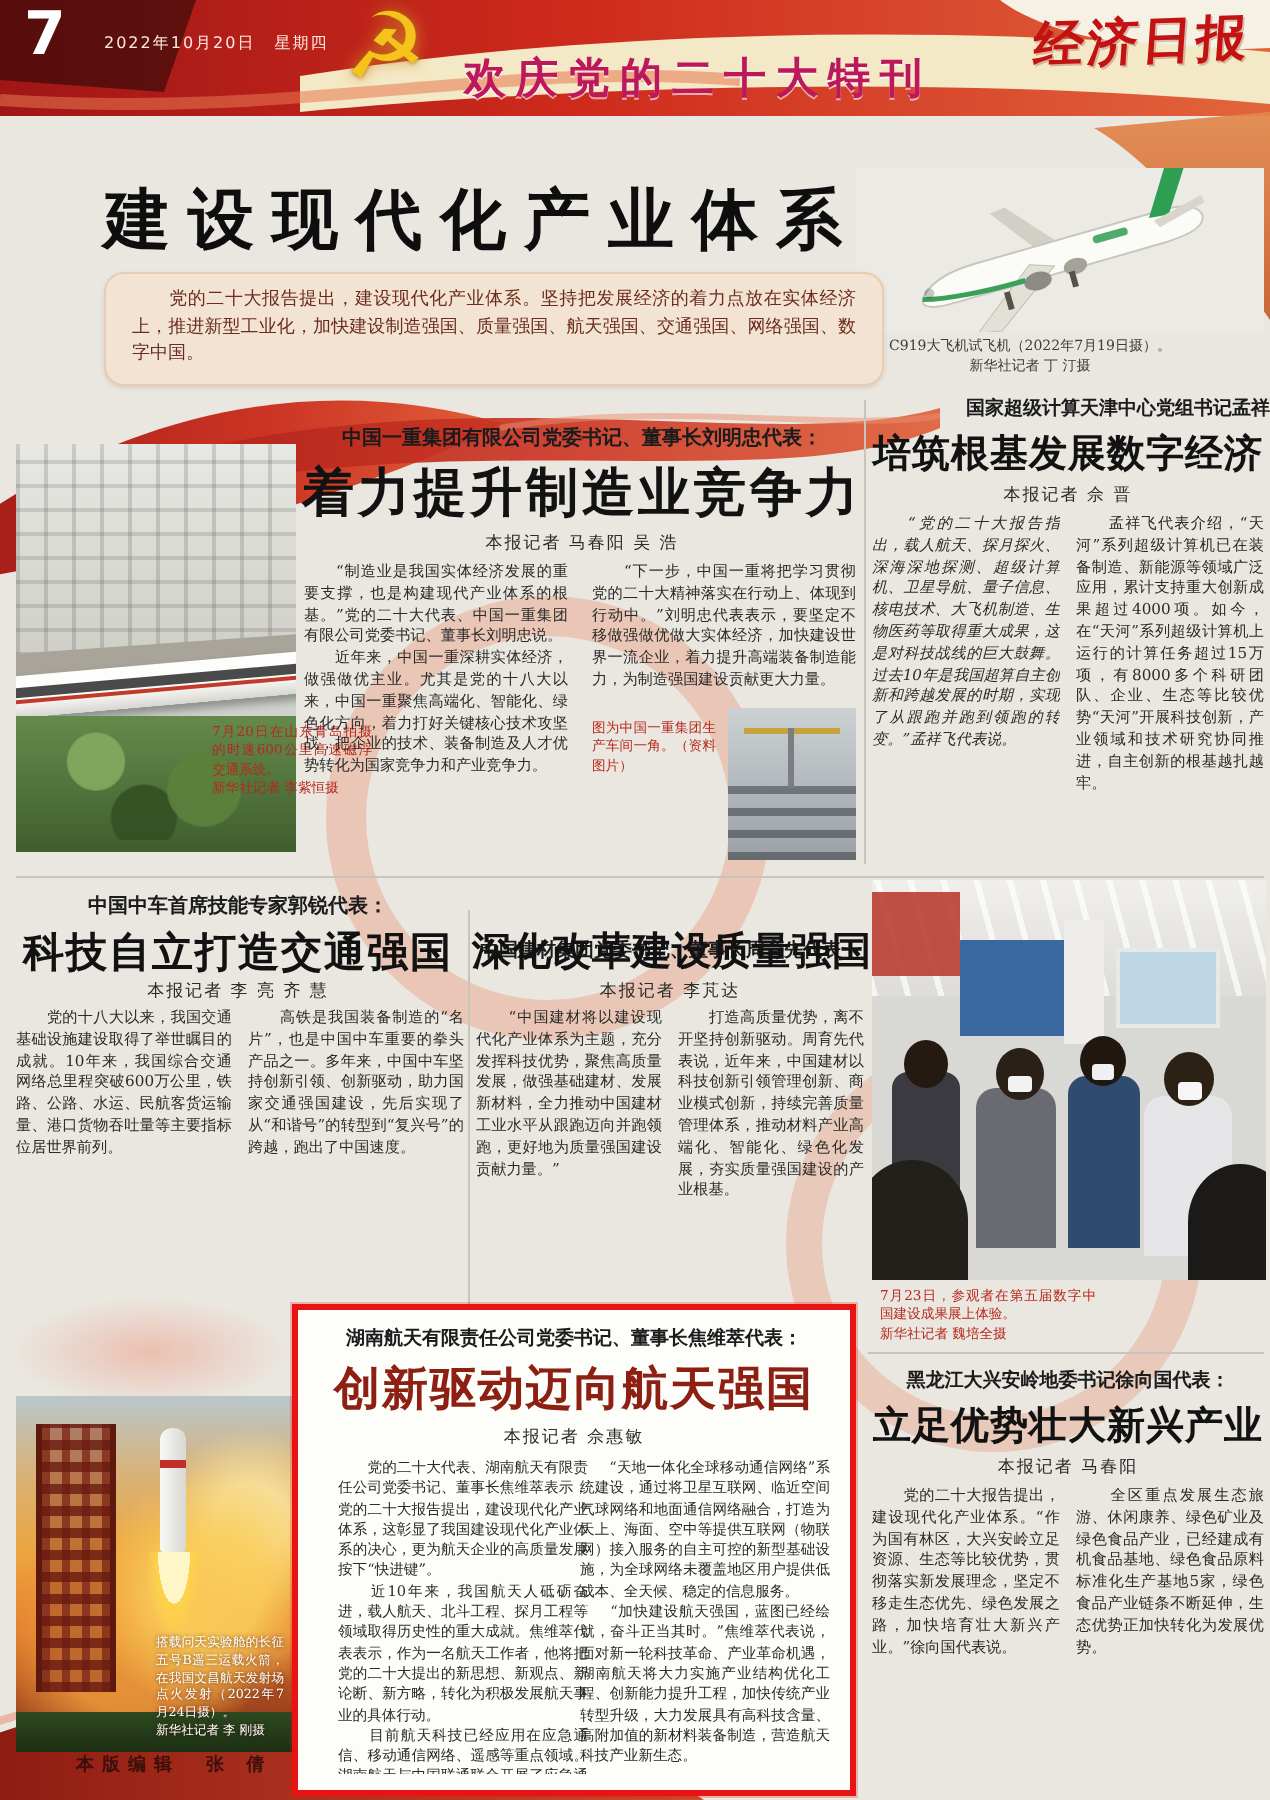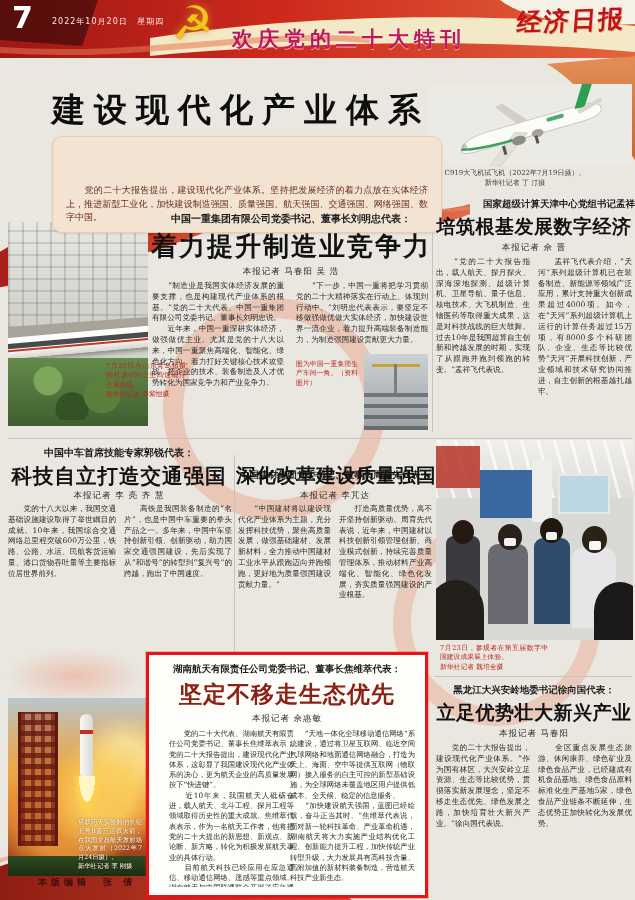--- a/index.html
+++ b/index.html
@@ -26,21 +26,21 @@
   #emblem{font-size:46px;color:#f5c31c;text-shadow:0 0 8px #d98a2a,0 0 2px #8a5a00;line-height:46px;}
   #special-title{font-size:21px;font-weight:800;color:#be185d;letter-spacing:5px;
                  font-family:"DejaVu Serif","Liberation Serif",serif;text-shadow:0 1px 0 rgba(255,255,255,.6);}
   #paper-logo{font-size:25px;font-weight:800;color:#c31212;font-family:"DejaVu Serif","Liberation Serif",serif;
               transform:skewX(-6deg) rotate(-2deg);letter-spacing:2px;text-shadow:1px 1px 0 rgba(140,20,10,.25);}
   #main-headline{font-size:33px;font-weight:900;color:#0e0e0e;letter-spacing:9px;white-space:nowrap;
                  font-family:"DejaVu Sans","Liberation Sans",sans-serif;}
   #intro-box{background:#f2e3d2;border:1px solid #e6cdb4;border-radius:10px;padding:7px 13px;
              box-shadow:0 1px 2px rgba(120,60,30,.15);}
   #intro-text{font-family:"DejaVu Serif","Liberation Serif",serif;font-size:9px;line-height:13.5px;color:#6b2c1e;
-              text-align:justify;white-space:pre-line;margin-top:40px;}
+              text-align:justify;white-space:pre-line;}
   
   #red-box{position:absolute;left:146px;top:652px;width:276px;height:240px;background:#fdfdfa;
            border:3px solid #e81414;z-index:6;box-shadow:0 0 0 1px rgba(230,20,20,.25);}
   .rb-headline{color:#8d2012;}
   #editors-line{font-family:"DejaVu Serif","Liberation Serif",serif;font-size:9px;font-weight:700;
                 color:#3c100a;letter-spacing:4px;}
   .rocket-cap{font-family:"DejaVu Serif","Liberation Serif",serif;font-size:6.3px;line-height:8.8px;color:#ffffff;
               text-shadow:0 0 2px rgba(60,10,0,.8);white-space:pre-line;text-align:justify;}
   .z0{z-index:0}.z1{z-index:1}.z2{z-index:2}.z3{z-index:3}
 </style>
@@ -152,21 +152,21 @@
   <div class="photo z2" style="left:364px;top:354px;width:64px;height:76px;background:linear-gradient(180deg,#ccd2d4,#9aa0a4);">
     <div class="abs" style="left:0;top:38px;width:64px;height:38px;background:repeating-linear-gradient(0deg, rgba(58,62,66,.55) 0 4px, transparent 4px 11px);"></div>
     <div class="abs" style="left:8px;top:10px;width:48px;height:3px;background:#c8a23a;"></div>
     <div class="abs" style="left:30px;top:10px;width:3px;height:30px;background:#7a7e82;"></div>
   </div>
   <div class="abs cap-red z3" style="left:296px;top:360px;width:62px;">图为中国一重集团生产车间一角。（资料图片）</div>
 
   <div class="abs kicker z3" style="left:436px;top:198px;width:196px;font-size:9.5px;margin-left:44px;">国家超级计算天津中心党组书记孟祥飞代表：</div>
   <div class="abs headline z3" style="left:434px;top:214px;width:200px;font-size:19px;letter-spacing:.5px;">培筑根基发展数字经济</div>
   <div class="abs byline z3" style="left:436px;top:242px;width:196px;">本报记者 佘 晋</div>
-  <div class="abs body-col z3" style="left:436px;top:257px;width:94px;height:176px;">　　“党的二十大报告指出，载人航天、探月探火、深海深地探测、超级计算机、卫星导航、量子信息、核电技术、大飞机制造、生物医药等取得重大成果，这是对科技战线的巨大鼓舞。过去10年是我国超算自主创新和跨越发展的时期，实现了从跟跑并跑到领跑的转变。”孟祥飞代表说。</div>
+  <div class="abs body-col z3" style="left:436px;top:257px;width:94px;height:176px;font-style:italic;">　　“党的二十大报告指出，载人航天、探月探火、深海深地探测、超级计算机、卫星导航、量子信息、核电技术、大飞机制造、生物医药等取得重大成果，这是对科技战线的巨大鼓舞。过去10年是我国超算自主创新和跨越发展的时期，实现了从跟跑并跑到领跑的转变。”孟祥飞代表说。</div>
   <div class="abs body-col z3" style="left:538px;top:257px;width:94px;height:176px;">　　孟祥飞代表介绍，“天河”系列超级计算机已在装备制造、新能源等领域广泛应用，累计支持重大创新成果超过4000项。如今，在“天河”系列超级计算机上运行的计算任务超过15万项，有8000多个科研团队、企业、生态等比较优势“天河”开展科技创新，产业领域和技术研究协同推进，自主创新的根基越扎越牢。</div>
 
   <div class="vline z2" style="left:432px;top:200px;height:232px;"></div>
   <div class="hline z2" style="left:8px;top:438px;width:624px;"></div>
 
   <div class="abs kicker z3" style="left:6px;top:446px;width:226px;font-size:10px;">中国中车首席技能专家郭锐代表：</div>
   <div class="abs headline z3" style="left:4px;top:462px;width:230px;font-size:20.5px;letter-spacing:1px;">科技自立打造交通强国</div>
   <div class="abs byline z3" style="left:6px;top:490px;width:226px;">本报记者 李 亮 齐 慧</div>
   <div class="abs body-col z3" style="left:8px;top:504px;width:108px;height:156px;">　　党的十八大以来，我国交通基础设施建设取得了举世瞩目的成就。10年来，我国综合交通网络总里程突破600万公里，铁路、公路、水运、民航客货运输量、港口货物吞吐量等主要指标位居世界前列。</div>
   <div class="abs body-col z3" style="left:124px;top:504px;width:108px;height:156px;">　　高铁是我国装备制造的“名片”，也是中国中车重要的拳头产品之一。多年来，中国中车坚持创新引领、创新驱动，助力国家交通强国建设，先后实现了从“和谐号”的转型到“复兴号”的跨越，跑出了中国速度。</div>
@@ -224,21 +224,21 @@
       <div style="height:4px;background:#c03028;margin-top:16px;"></div>
     </div>
     <div class="abs" style="left:66px;top:78px;width:26px;height:42px;background:radial-gradient(ellipse at 50% 0%, #fff6c8 0 8px, #ffd24a 40%, rgba(255,140,40,0) 75%);"></div>
     <div class="abs" style="left:0;bottom:0;width:138px;height:20px;background:linear-gradient(180deg,#2e4a20,#1c2e13);"></div>
     <div class="abs rocket-cap" style="right:4px;top:120px;width:64px;">搭载问天实验舱的长征五号B遥三运载火箭，在我国文昌航天发射场点火发射（2022年7月24日摄）。
 新华社记者 李 刚摄</div>
   </div>
 
   <div id="red-box">
     <div class="abs kicker" style="left:4px;top:8px;width:268px;font-size:9.5px;">湖南航天有限责任公司党委书记、董事长焦维萃代表：</div>
-    <div class="abs headline rb-headline" style="left:4px;top:24px;width:268px;font-size:23px;letter-spacing:1px;">坚定不移走生态优先</div>
+    <div class="abs headline rb-headline" style="left:4px;top:24px;width:268px;font-size:23px;letter-spacing:1px;">创新驱动迈向航天强国</div>
     <div class="abs byline" style="left:4px;top:58px;width:268px;">本报记者 佘惠敏</div>
     <div class="abs body-col" style="left:10px;top:74px;width:125px;height:158px;font-size:7.3px;line-height:10.3px;margin-left:10px;">　　党的二十大代表、湖南航天有限责任公司党委书记、董事长焦维萃表示，党的二十大报告提出，建设现代化产业体系，这彰显了我国建设现代化产业体系的决心，更为航天企业的高质量发展按下“快进键”。
 　　近10年来，我国航天人砥砺奋进，载人航天、北斗工程、探月工程等领域取得历史性的重大成就。焦维萃代表表示，作为一名航天工作者，他将把党的二十大提出的新思想、新观点、新论断、新方略，转化为积极发展航天事业的具体行动。
 　　目前航天科技已经应用在应急通信、移动通信网络、遥感等重点领域。湖南航天与中国联通联合开展了应急通信系留气球系统的方案论证和示范应用，共同推动系留气球在应急通信领域的产业化工作。</div>
     <div class="abs body-col" style="left:141px;top:74px;width:125px;height:158px;font-size:7.3px;line-height:10.3px;">　　“天地一体化全球移动通信网络”系统建设，通过将卫星互联网、临近空间气球网络和地面通信网络融合，打造为天上、海面、空中等提供互联网（物联网）接入服务的自主可控的新型基础设施，为全球网络未覆盖地区用户提供低成本、全天候、稳定的信息服务。
 　　“加快建设航天强国，蓝图已经绘就，奋斗正当其时。”焦维萃代表说，面对新一轮科技革命、产业革命机遇，湖南航天将大力实施产业结构优化工程、创新能力提升工程，加快传统产业转型升级，大力发展具有高科技含量、高附加值的新材料装备制造，营造航天科技产业新生态。</div>
   </div>
 
   <div class="hline z2" style="left:434px;top:676px;width:198px;"></div>
   <div class="abs kicker z3" style="left:436px;top:684px;width:196px;font-size:9.5px;">黑龙江大兴安岭地委书记徐向国代表：</div>

